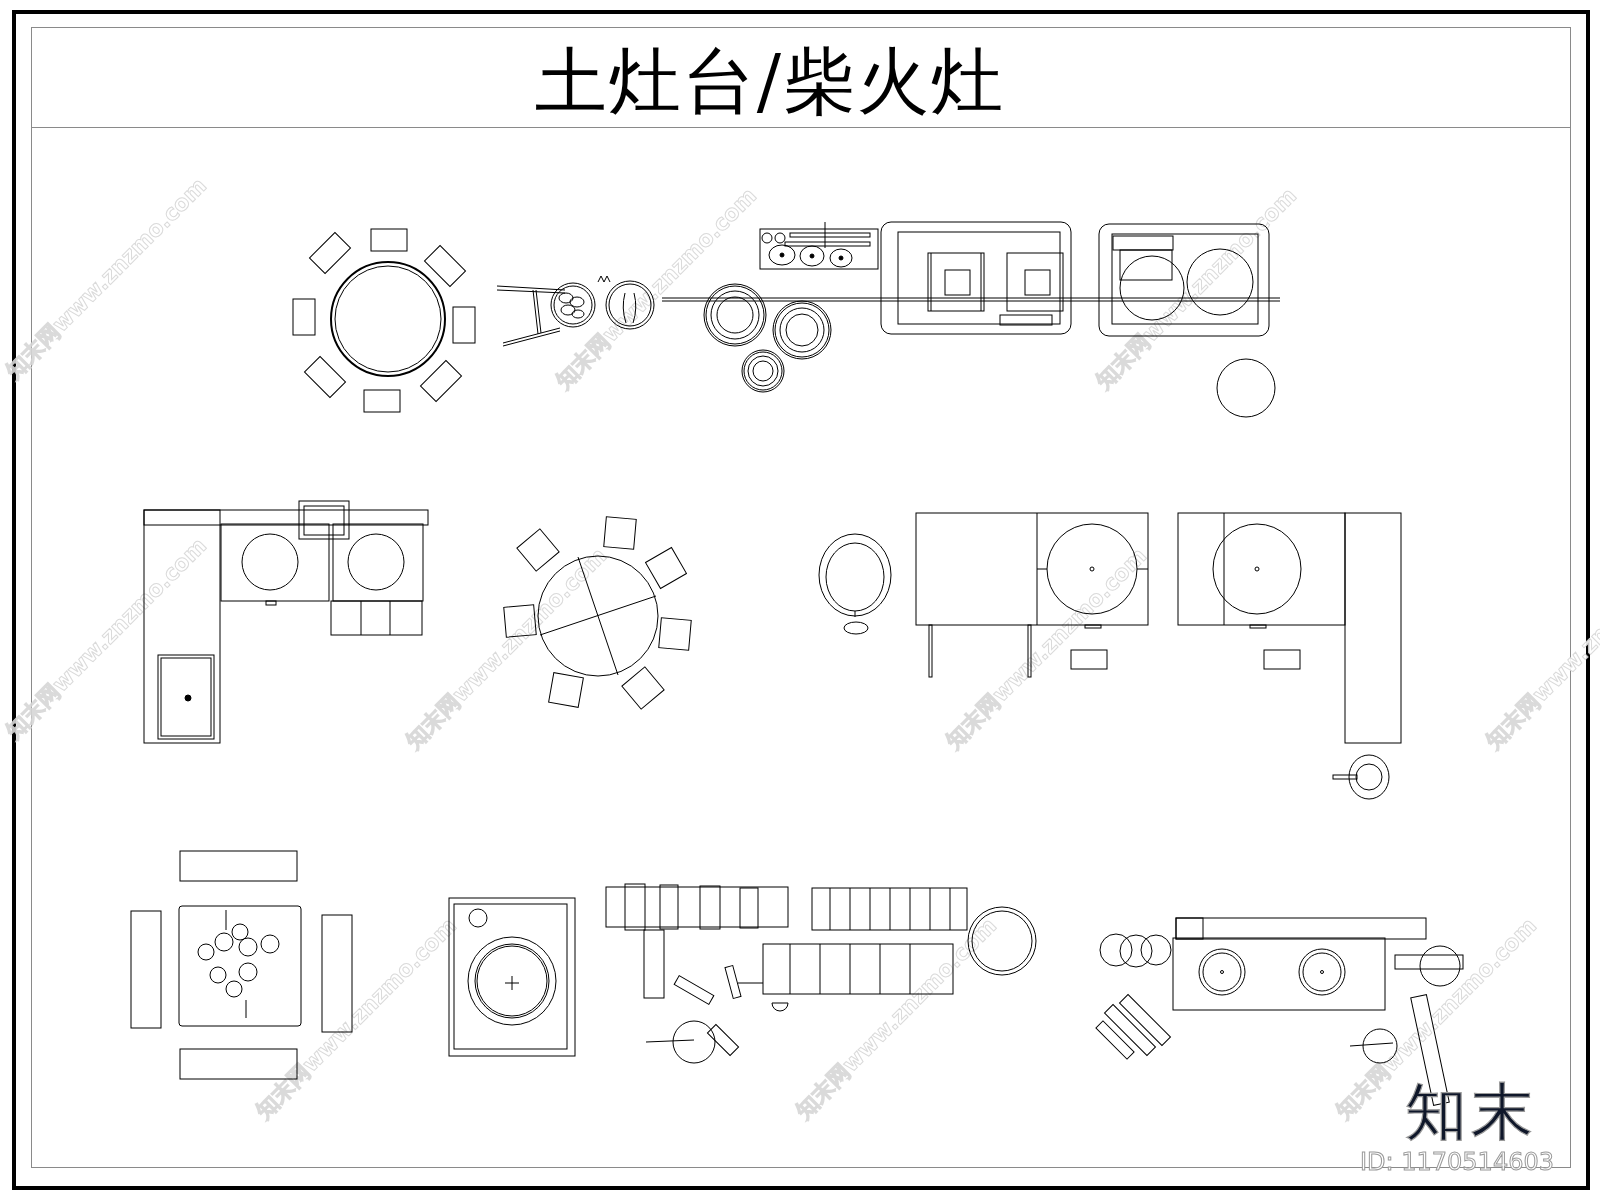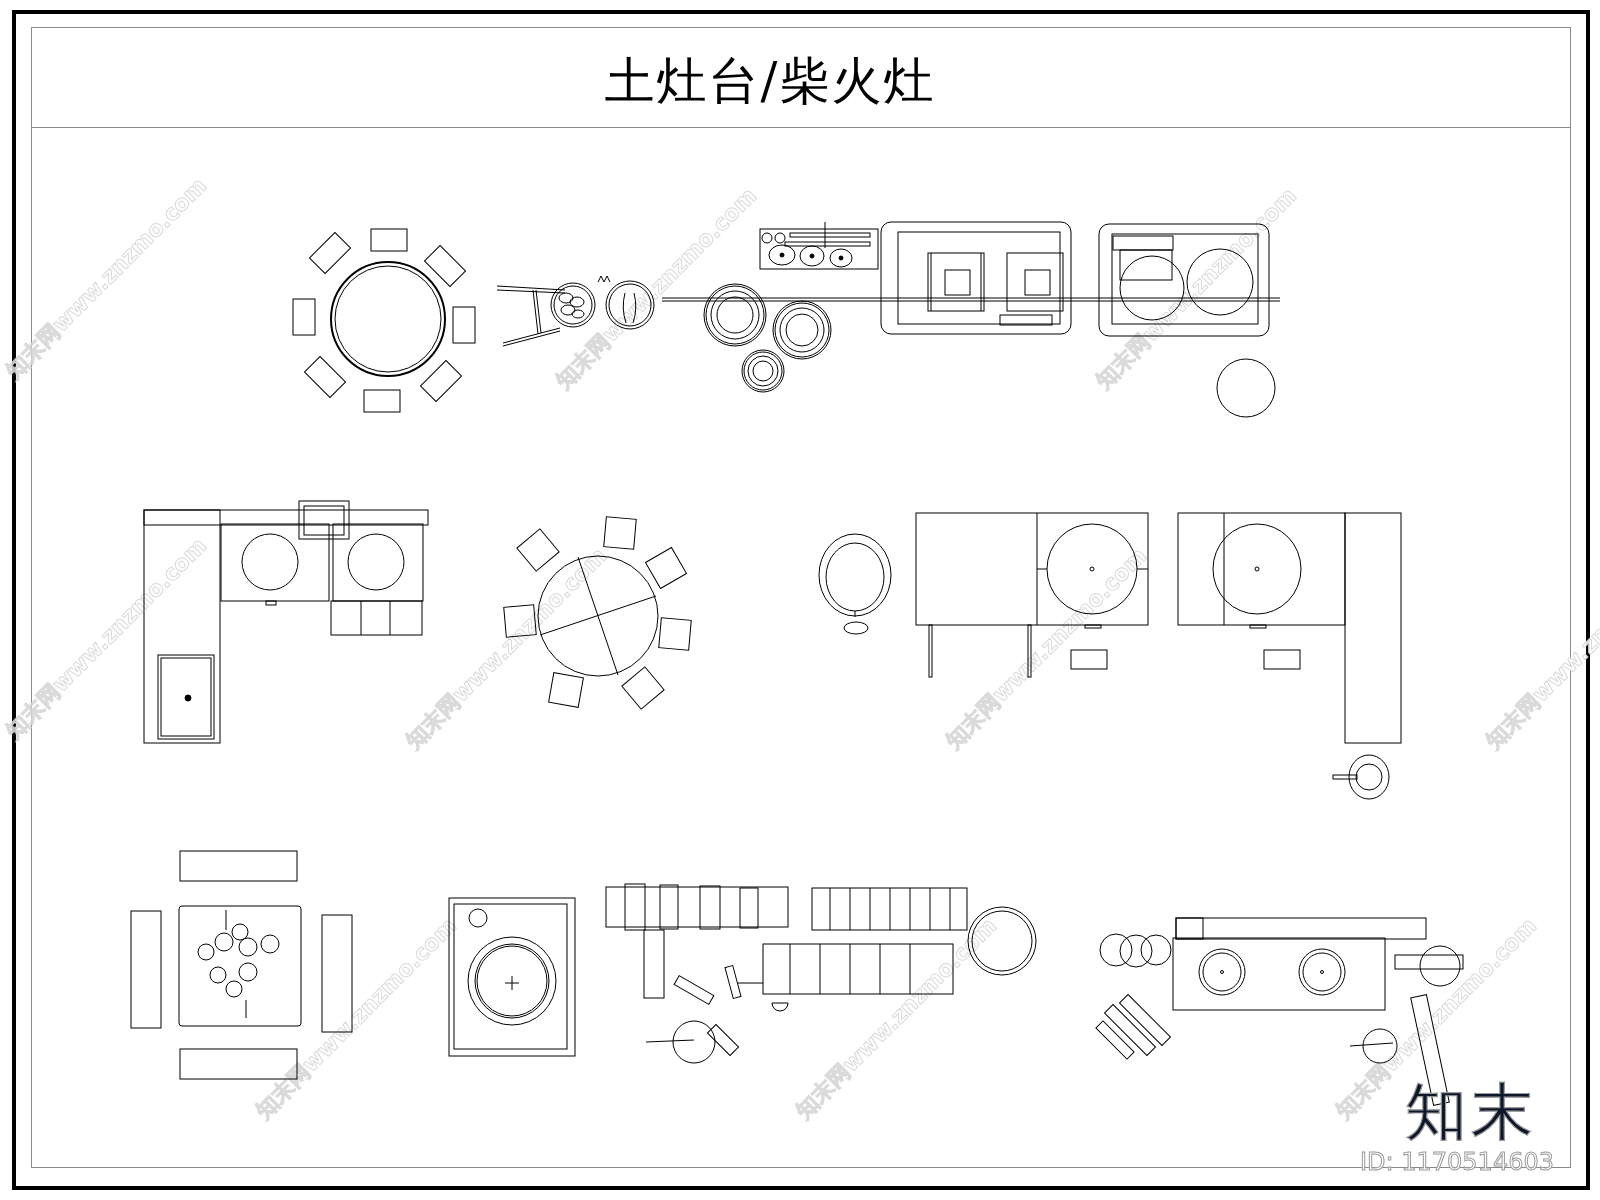--- a/index.html
+++ b/index.html
@@ -1,20 +1,20 @@
 <!DOCTYPE html>
 <html><head>
 <meta charset="utf-8">
 <style>
   html, body { margin: 0; padding: 0; background: #ffffff; }
   body { width: 1600px; height: 1200px; position: relative; overflow: hidden; font-family: "DejaVu Sans", sans-serif; }
   .outer-frame { position: absolute; left: 12px; top: 10px; width: 1570px; height: 1172px; border: 4px solid #000; box-sizing: content-box; }
   .inner-frame { position: absolute; left: 31px; top: 27px; width: 1538px; height: 1139px; border: 1px solid #8a8a8a; }
   .title-divider { position: absolute; left: 31px; top: 127px; width: 1539px; height: 0; border-top: 1px solid #8a8a8a; }
-  .title { position: absolute; left: 0; top: 38px; width: 1540px; text-align: center; font-family: "DejaVu Serif", serif; font-size: 50px; line-height: 86px; color: #000; letter-spacing: 2px; }
+  .title { position: absolute; left: 0; top: 38px; width: 1540px; text-align: center; font-family: "DejaVu Serif", serif; font-size: 72px; line-height: 86px; color: #000; letter-spacing: 2px; }
   svg.drawing { position: absolute; left: 0; top: 0; }
   .wm-brand { position: absolute; left: 1405px; top: 1070px; font-family: "DejaVu Sans", sans-serif; font-size: 62px; color: #0f172a; -webkit-text-stroke: 1.2px #9a9a9a; letter-spacing: 4px; }
   .wm-id { position: absolute; left: 1360px; top: 1148px; font-family: "DejaVu Sans", sans-serif; font-size: 24px; color: #fff; -webkit-text-stroke: 1px #9a9a9a; white-space: nowrap; }
   .wm-diag { position: absolute; font-family: "DejaVu Sans", sans-serif; font-size: 22px; font-weight: bold; color: #fff; -webkit-text-stroke: 1px #d6d6d6; transform: rotate(-45deg); transform-origin: left center; white-space: nowrap; opacity: 0.9; }
 </style>
 </head>
 <body>
 
 <div class="outer-frame"></div>
 <div class="inner-frame"></div>

